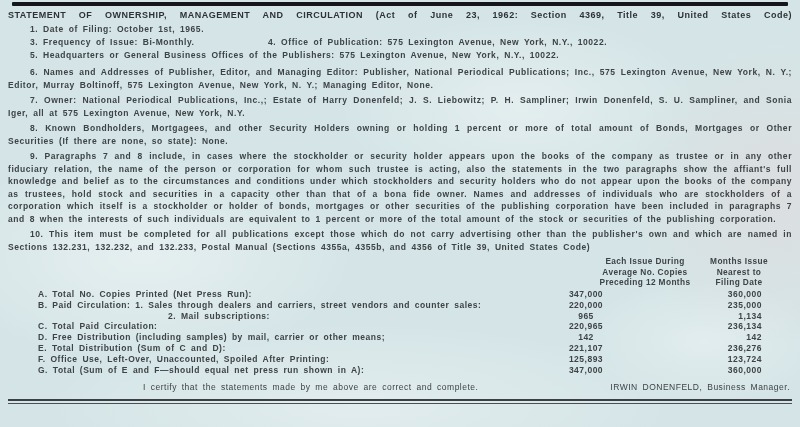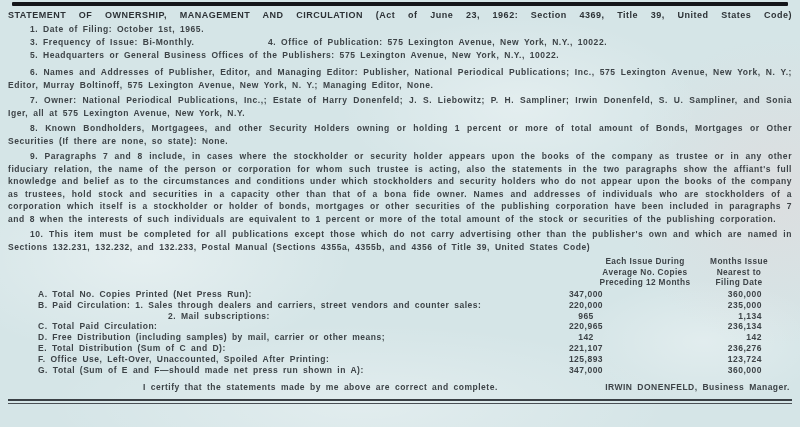--- a/index.html
+++ b/index.html
@@ -45,21 +45,21 @@
   .col-head.h1 { left: 552px; width: 170px; }
   .col-head.h2 { left: 686px; width: 90px; }
   .trow { display: flex; line-height: 10.8px; font-size: 8.5px; font-weight: 700;
     letter-spacing: 0.5px; word-spacing: 2px; padding-left: 30px; }
   .trow .lbl { flex: 1 1 auto; white-space: nowrap; overflow: hidden; }
   .trow.sub .lbl { padding-left: 130px; }
   .trow .n1 { width: 80px; text-align: center; flex: none; }
   .trow .n2 { width: 94px; text-align: right; flex: none; margin-right: 30px; margin-left: 42px; }
   .certify { display: flex; justify-content: space-between;
     padding-left: 135px; padding-right: 2px; margin-top: 6px;
-    font-size: 8.5px; font-weight: 700; letter-spacing: 0.5px; word-spacing: 2px;
+    font-size: 8.5px; font-weight: 400; letter-spacing: 0.5px; word-spacing: 2px;
     line-height: 12px; }
   .bottom-rule {
     margin-top: 6px; height: 2px;
     border-top: 2px solid #3a4045; border-bottom: 1px solid #4a5055;
   }
 </style>
 </head>
 <body>
 
 <div class="page">
@@ -128,21 +128,21 @@
       <span class="lbl">E. Total Distribution (Sum of C and D):</span>
       <span class="n1">221,107</span>
       <span class="n2">236,276</span>
     </div>
     <div class="trow">
       <span class="lbl">F. Office Use, Left-Over, Unaccounted, Spoiled After Printing:</span>
       <span class="n1">125,893</span>
       <span class="n2">123,724</span>
     </div>
     <div class="trow">
-      <span class="lbl">G. Total (Sum of E and F—should made net press run shown in A):</span>
+      <span class="lbl">G. Total (Sum of E and F—should equal net press run shown in A):</span>
       <span class="n1">347,000</span>
       <span class="n2">360,000</span>
     </div>
   </div>
 
   <div class="certify">
     <span>I certify that the statements made by me above are correct and complete.</span>
     <span>IRWIN DONENFELD, Business Manager.</span>
   </div>
 

